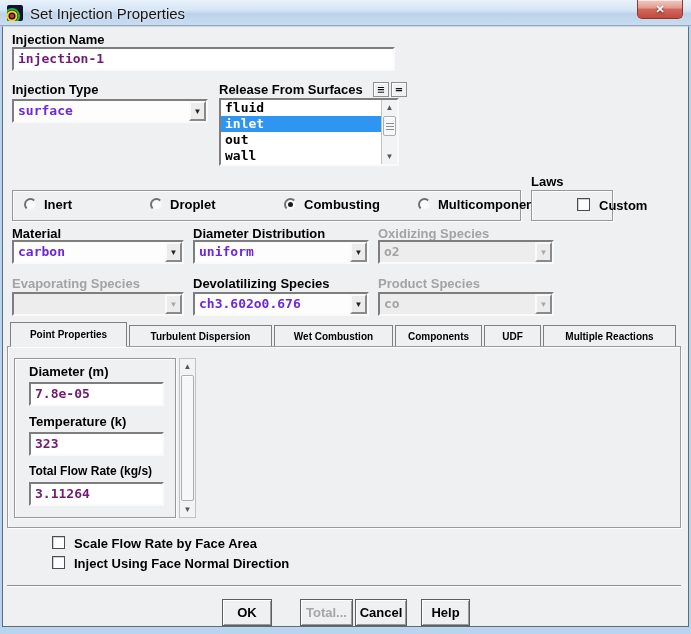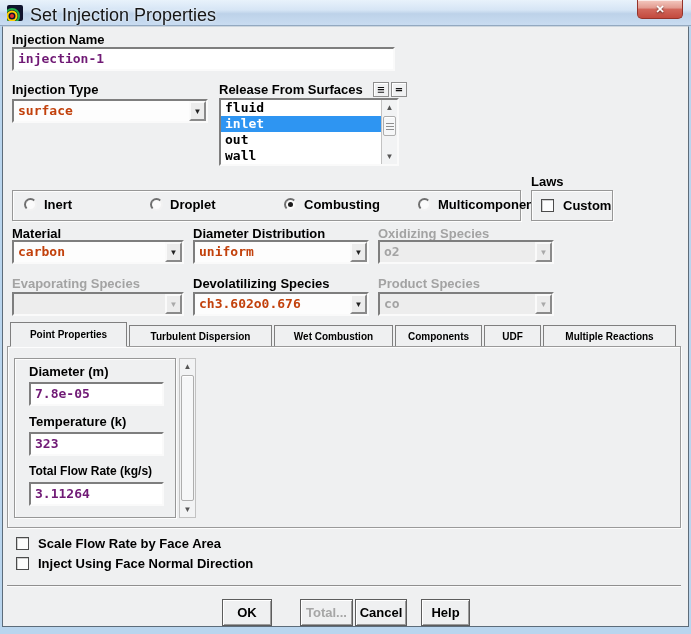--- a/index.html
+++ b/index.html
@@ -10,21 +10,21 @@
     overflow:hidden;
   }
   
   .titlebar{
     position:absolute;left:0;top:0;width:691px;height:26px;
     background:linear-gradient(180deg,#e8f2fb 0%,#d6e5f5 40%,#bdd2e9 55%,#c9dcf1 100%);
     border-bottom:1px solid #93a9c1;
   }
   .app-icon{position:absolute;left:7px;top:5px;width:16px;height:16px;}
   .title-text{
-    position:absolute;left:30px;top:5px;font-size:18px;color:#151515;
+    position:absolute;left:30px;top:5px;font-size:15px;color:#151515;
     text-shadow:0 0 3px #ffffff;white-space:nowrap;
   }
   .close-btn{
     position:absolute;right:8px;top:0;width:46px;height:19px;
     border:1px solid #95332a;border-top:none;border-radius:0 0 5px 5px;
     background:linear-gradient(180deg,#f4c9c0 0%,#e29a8f 45%,#d2685c 50%,#c34a3e 100%);
     box-shadow:inset 0 1px 0 rgba(255,255,255,.65);
     display:flex;align-items:center;justify-content:center;
     color:#fff;font-size:11px;font-weight:bold;text-shadow:0 1px 2px rgba(0,0,0,.55);
     cursor:pointer;
@@ -42,21 +42,21 @@
     border:2px solid;border-color:#7e7e7e #fafafa #fafafa #7e7e7e;
     font:bold 13px "DejaVu Sans Mono",monospace;color:#701a75;
     padding:2px 4px;line-height:16px;white-space:nowrap;overflow:hidden;
   }
   .combo{
     position:absolute;height:24px;background:#fdfdfd;
     border:2px solid;border-color:#7e7e7e #fafafa #fafafa #7e7e7e;
     display:flex;align-items:stretch;cursor:pointer;
   }
   .combo .ctext{
-    flex:1;font:bold 13px "DejaVu Sans Mono",monospace;color:#c2410c;
+    flex:1;font:bold 13px "DejaVu Sans Mono",monospace;color:#6d28d9;
     padding:2px 4px;line-height:16px;white-space:nowrap;overflow:hidden;
   }
   .combo .cbtn{
     width:17px;background:#ececec;
     border:2px solid;border-color:#fafafa #8a8a8a #8a8a8a #fafafa;
     display:flex;align-items:center;justify-content:center;
     font-size:8px;color:#222;
   }
   .combo.dis{background:#ededed;}
   .combo.dis .ctext{color:#a3a3a3;}
@@ -73,21 +73,21 @@
     display:flex;align-items:center;justify-content:center;margin-right:7px;
   }
   .radio-circ .dot{width:5px;height:5px;border-radius:50%;background:transparent;}
   .radio-item.on .radio-circ .dot{background:#1c1c1c;}
   .radio-item .rlbl{font-size:13px;font-weight:bold;color:#000;white-space:nowrap;}
   .checkbox{
     width:13px;height:13px;background:#fdfdfd;
     border:1px solid #4c4c4c;box-shadow:inset 1px 1px 0 #cfcfcf;
     cursor:pointer;flex:none;
   }
-  .check-row{position:absolute;display:flex;align-items:center;}
+  .check-row{position:absolute;display:flex;margin-left:36px;}
   .check-row .clbl{font-size:13px;font-weight:bold;color:#000;margin-left:9px;white-space:nowrap;}
   
   .listbox{
     position:absolute;background:#ffffff;
     border:2px solid;border-color:#7e7e7e #fafafa #fafafa #7e7e7e;
     display:flex;
   }
   .list-items{flex:1;overflow:hidden;}
   .list-item{
     height:16px;font:bold 13px "DejaVu Sans Mono",monospace;

